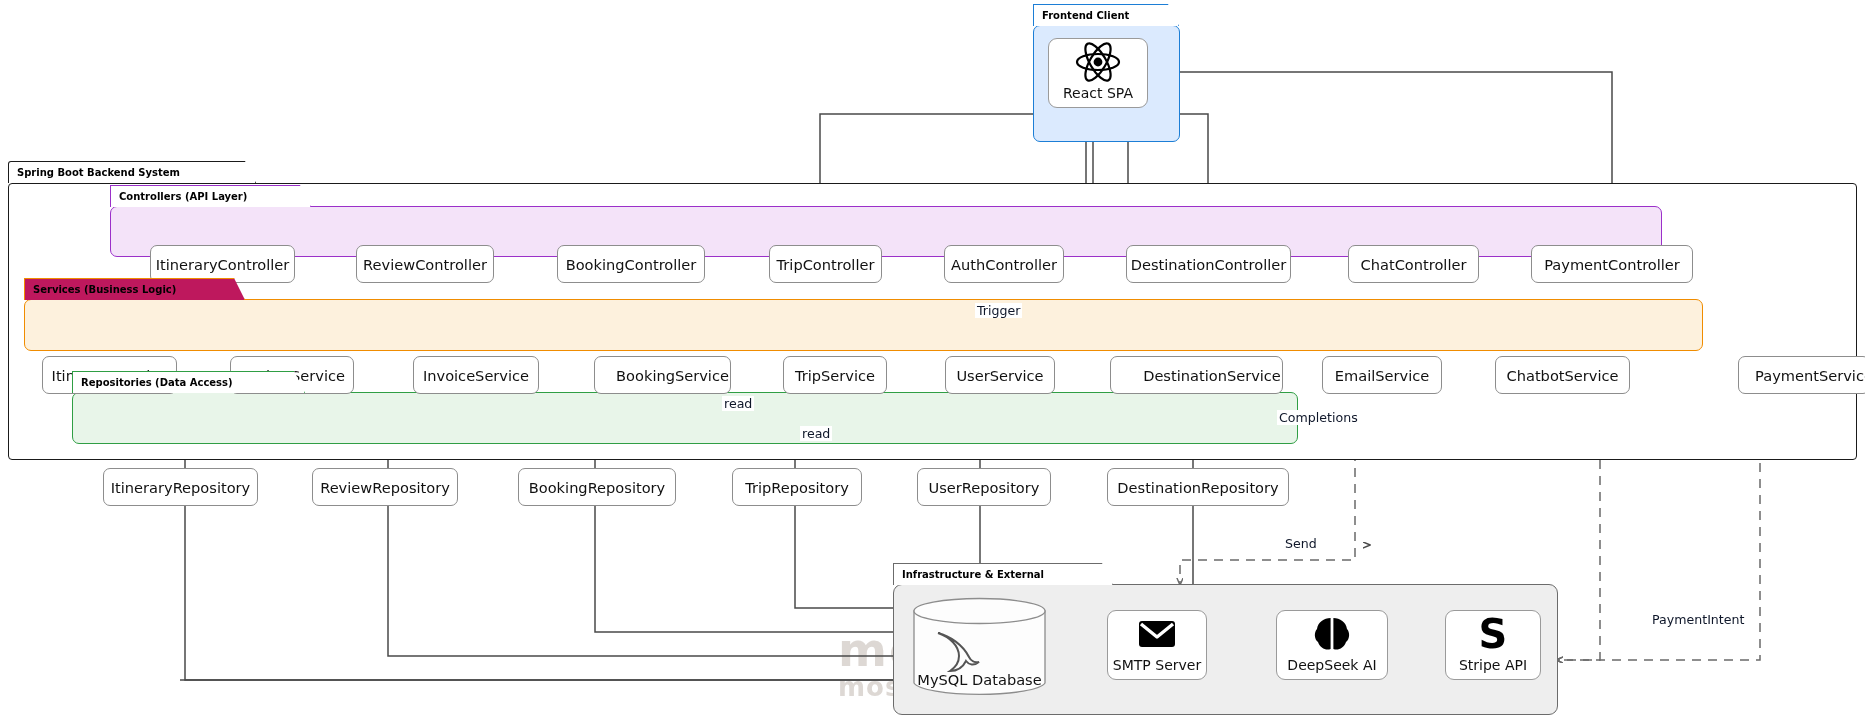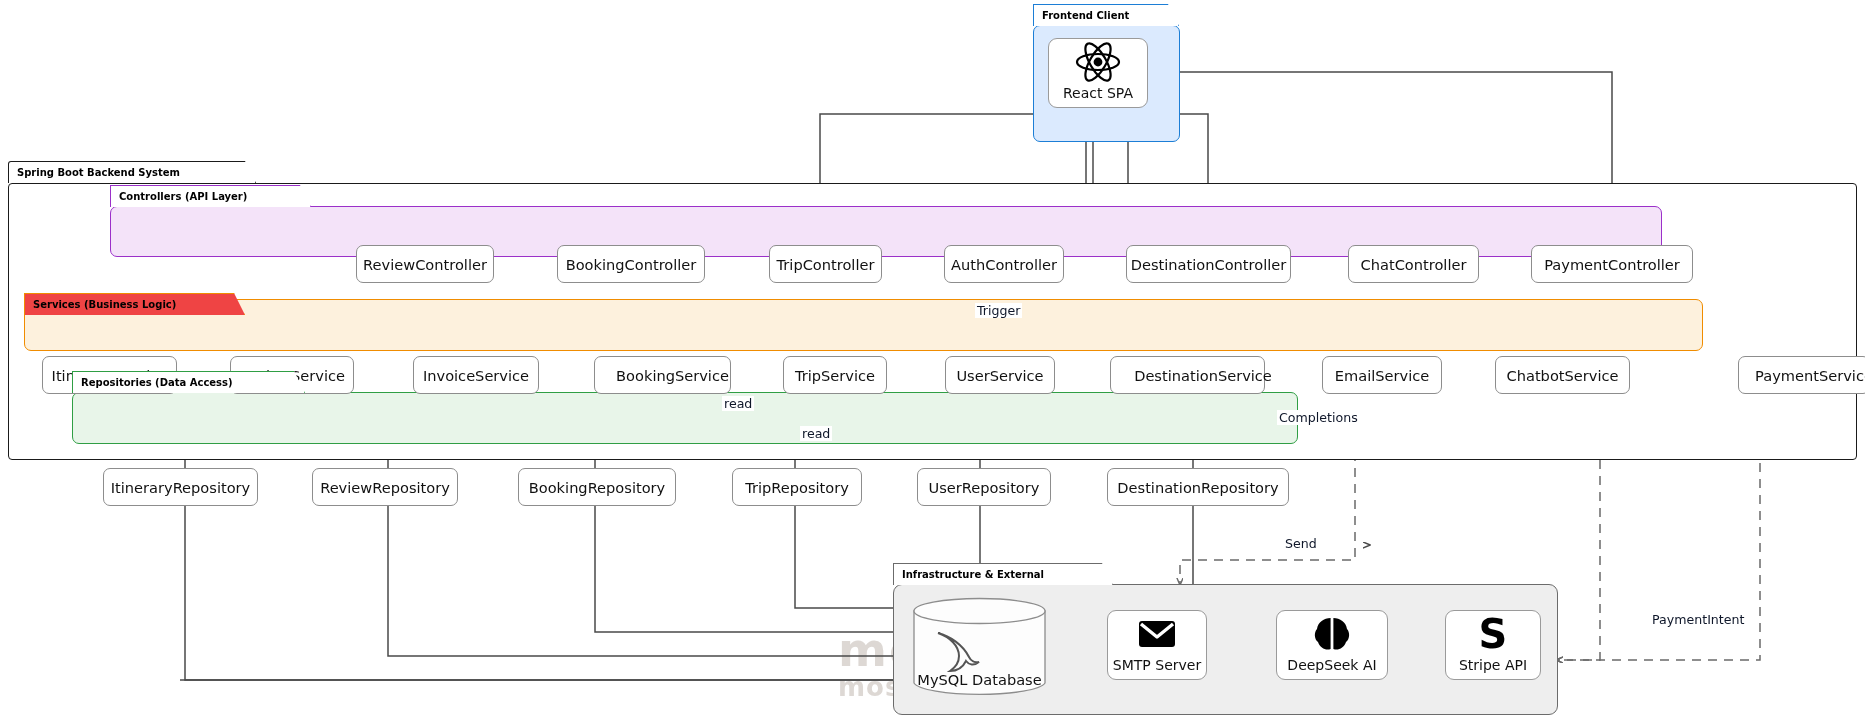--- a/index.html
+++ b/index.html
@@ -23,22 +23,22 @@
   #grp-backend .gbody{top:22px;border:1.6px solid #1a1a1a;border-radius:4px;background:#fff;}
 
   
   #grp-controllers{left:110px;top:185px;width:1552px;height:72px;}
   #grp-controllers .glabel{border:1.6px solid #9b30c9;border-bottom:none;background:#fff;
      clip-path:polygon(0 0,calc(100% - 11px) 0,100% 100%,0 100%);}
   #grp-controllers .gbody{top:21px;border:1.6px solid #9b30c9;border-radius:7px;background:#f4e3f9;}
 
   
   #grp-services{left:24px;top:278px;width:1679px;height:73px;}
-  #grp-services .glabel{border:1.6px solid #f08c00;border-bottom:none;background:#ef4444;
-     clip-path:polygon(0 0,calc(100% - 11px) 0,100% 100%,0 100%);margin-top:15px;}
+  #grp-services .glabel{border:1.6px solid #f08c00;border-bottom:none;background:#be185d;
+     clip-path:polygon(0 0,calc(100% - 11px) 0,100% 100%,0 100%);}
   #grp-services .gbody{top:21px;border:1.6px solid #f08c00;border-radius:7px;background:#fdf1dd;}
 
   
   #grp-repos{left:72px;top:371px;width:1226px;height:73px;}
   #grp-repos .glabel{border:1.6px solid #2f9e44;border-bottom:none;background:#fff;
      clip-path:polygon(0 0,calc(100% - 11px) 0,100% 100%,0 100%);}
   #grp-repos .gbody{top:21px;border:1.6px solid #2f9e44;border-radius:7px;background:#e8f5e9;}
 
   
   #grp-frontend{left:1033px;top:4px;width:147px;height:138px;}
@@ -189,20 +189,23 @@
 
   <div class="group" id="grp-backend">
     <div class="glabel" style="width: 248px;">Spring Boot Backend System</div>
     <div class="gbody"></div>
   </div>
 
   <div class="group" id="grp-controllers">
     <div class="glabel" style="width: 201px;">Controllers (API Layer)</div>
     <div class="gbody"></div>
   </div>
+  <div class="node" style="left:150px;top:245px;width:145px;">
+      <span>ItineraryController</span>
+    </div>
   <div class="node" style="left:356px;top:245px;width:138px;">
       <span>ReviewController</span>
     </div>
   <div class="node" style="left:557px;top:245px;width:148px;">
       <span>BookingController</span>
     </div>
   <div class="node" style="left:769px;top:245px;width:113px;">
       <span>TripController</span>
     </div>
   <div class="node" style="left:944px;top:245px;width:120px;">
@@ -233,21 +236,21 @@
     </div>
   <div class="node" style="left:594px;top:356px;width:137px;padding-left:20px;">
       <span>BookingService</span>
     </div>
   <div class="node" style="left:783px;top:356px;width:104px;">
       <span>TripService</span>
     </div>
   <div class="node" style="left:945px;top:356px;width:110px;">
       <span>UserService</span>
     </div>
-  <div class="node" style="left:1110px;top:356px;width:155px;padding-left:31px;">
+  <div class="node" style="left:1110px;top:356px;width:173px;padding-left:31px;">
       <span>DestinationService</span>
     </div>
   <div class="node" style="left:1322px;top:356px;width:120px;">
       <span>EmailService</span>
     </div>
   <div class="node" style="left:1495px;top:356px;width:135px;">
       <span>ChatbotService</span>
     </div>
   <div class="node" style="left:1738px;top:356px;width:132px;padding-left:20px;">
       <span>PaymentService</span>

